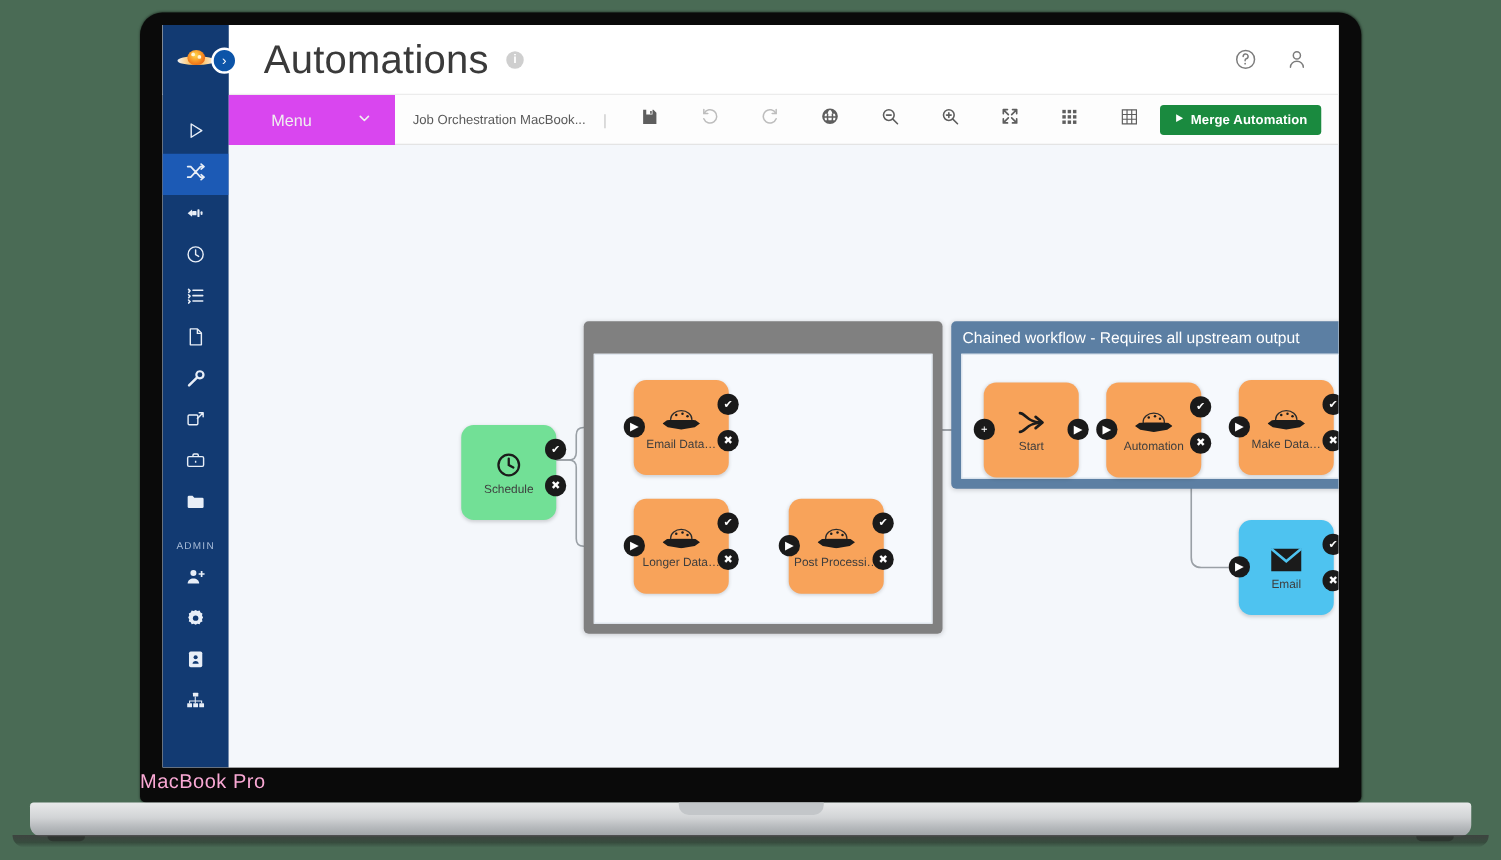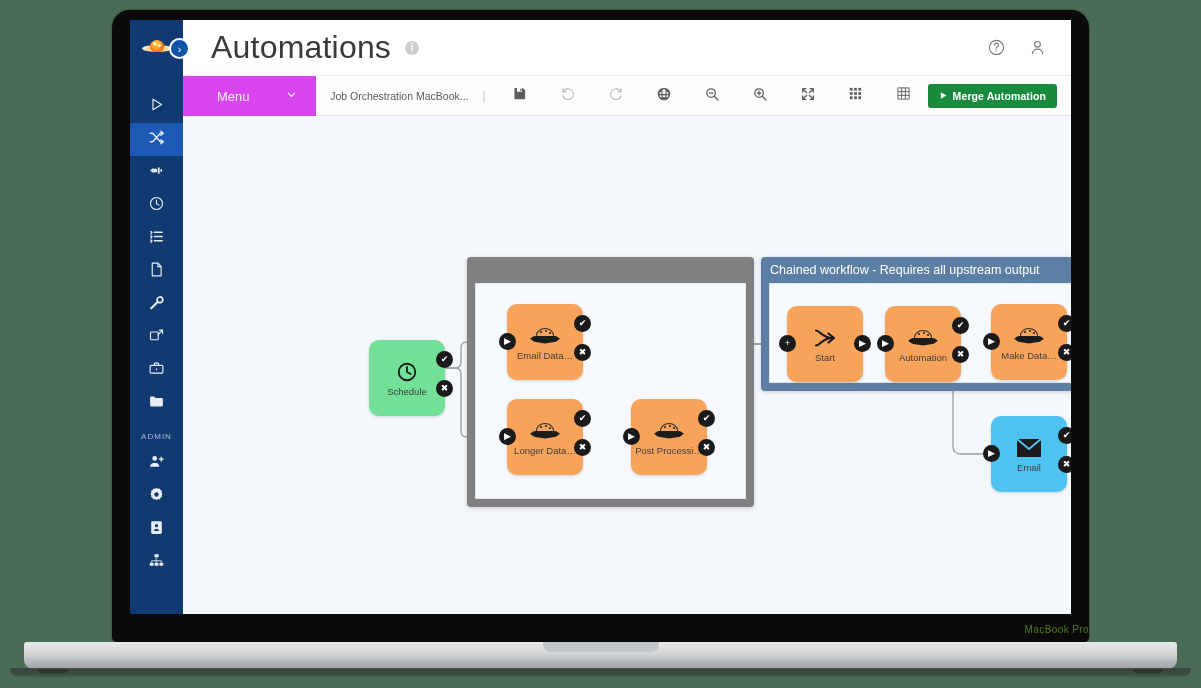--- a/index.html
+++ b/index.html
@@ -23,22 +23,22 @@
     border-radius: 18px 18px 5px 5px;
     box-shadow: 0 0 2px rgba(0,0,0,.6);
   }
   .camera-dot {
     position: absolute; left: 50%; top: 10px;
     width: 4px; height: 4px; margin-left: -2px;
     background: #2c2c2c; border-radius: 50%;
   }
   .macbook-label {
     position: absolute; left: 0; right: 0; bottom: 7px;
-    text-align: right;
-    color: #4d7c0f; font-size: 10px; letter-spacing: .4px;
+    text-align: left;
+    color: #f9a8d4; font-size: 16px; letter-spacing: .4px;
     font-family: "Liberation Sans", sans-serif;
   }
 
   .screen {
     position: absolute;
     left: 130px; top: 20px;
     width: 941px; height: 594px;
     background: #ffffff;
     overflow: hidden;
   }

